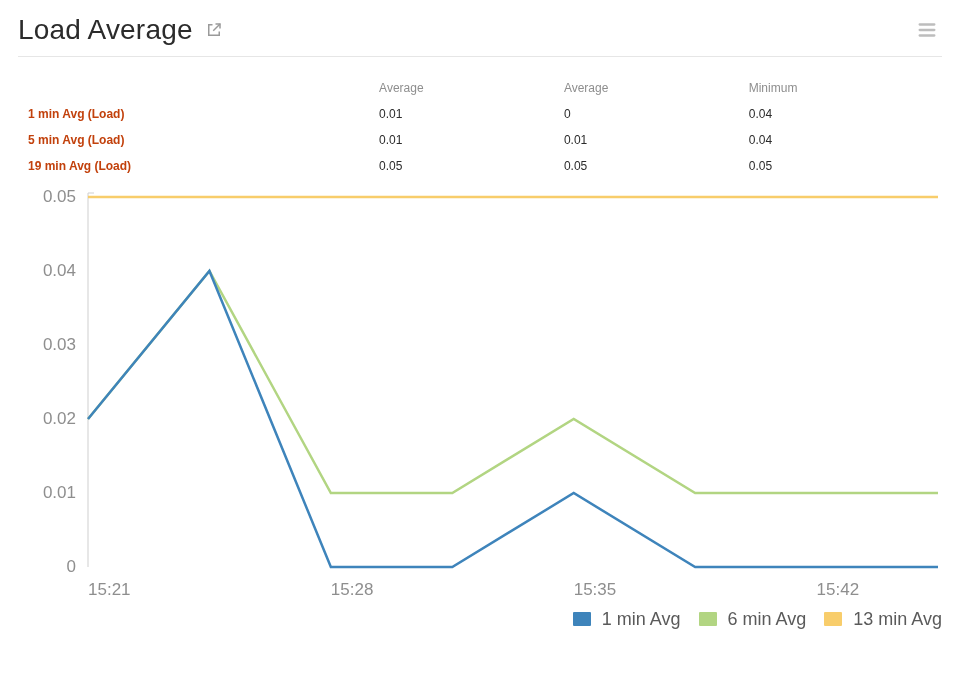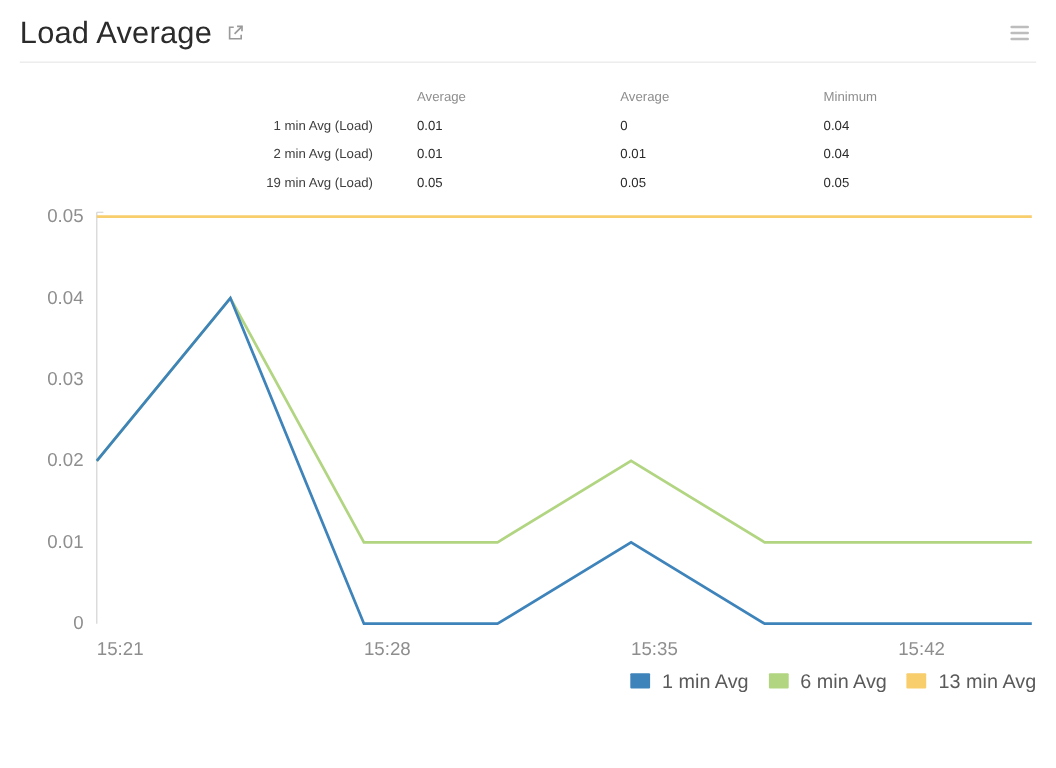--- a/index.html
+++ b/index.html
@@ -53,23 +53,23 @@
     text-align: left;
     font-weight: 400;
     color: #8e8e8e;
     padding: 4px 10px 6px 10px;
   }
   .stats td {
     padding: 6px 10px 6px 10px;
     color: #2b2b2b;
   }
   .stats td.rowlabel {
-    text-align: right;
-    font-weight: 400;
-    color: #404040;
+    text-align: left;
+    font-weight: 700;
+    color: #c2410c;
     padding-right: 30px;
   }
 
   .chart-wrap {
     position: relative;
   }
   svg { display: block; }
   .axis-text {
     font-size: 17px;
     fill: #8e8e8e;
@@ -143,21 +143,21 @@
       </tr>
     </thead>
     <tbody>
       <tr>
         <td class="rowlabel">1 min Avg (Load)</td>
         <td>0.01</td>
         <td>0</td>
         <td>0.04</td>
       </tr>
       <tr>
-        <td class="rowlabel">2 min Avg (Load)</td>
+        <td class="rowlabel">5 min Avg (Load)</td>
         <td>0.01</td>
         <td>0.01</td>
         <td>0.04</td>
       </tr>
       <tr>
         <td class="rowlabel">19 min Avg (Load)</td>
         <td>0.05</td>
         <td>0.05</td>
         <td>0.05</td>
       </tr>

